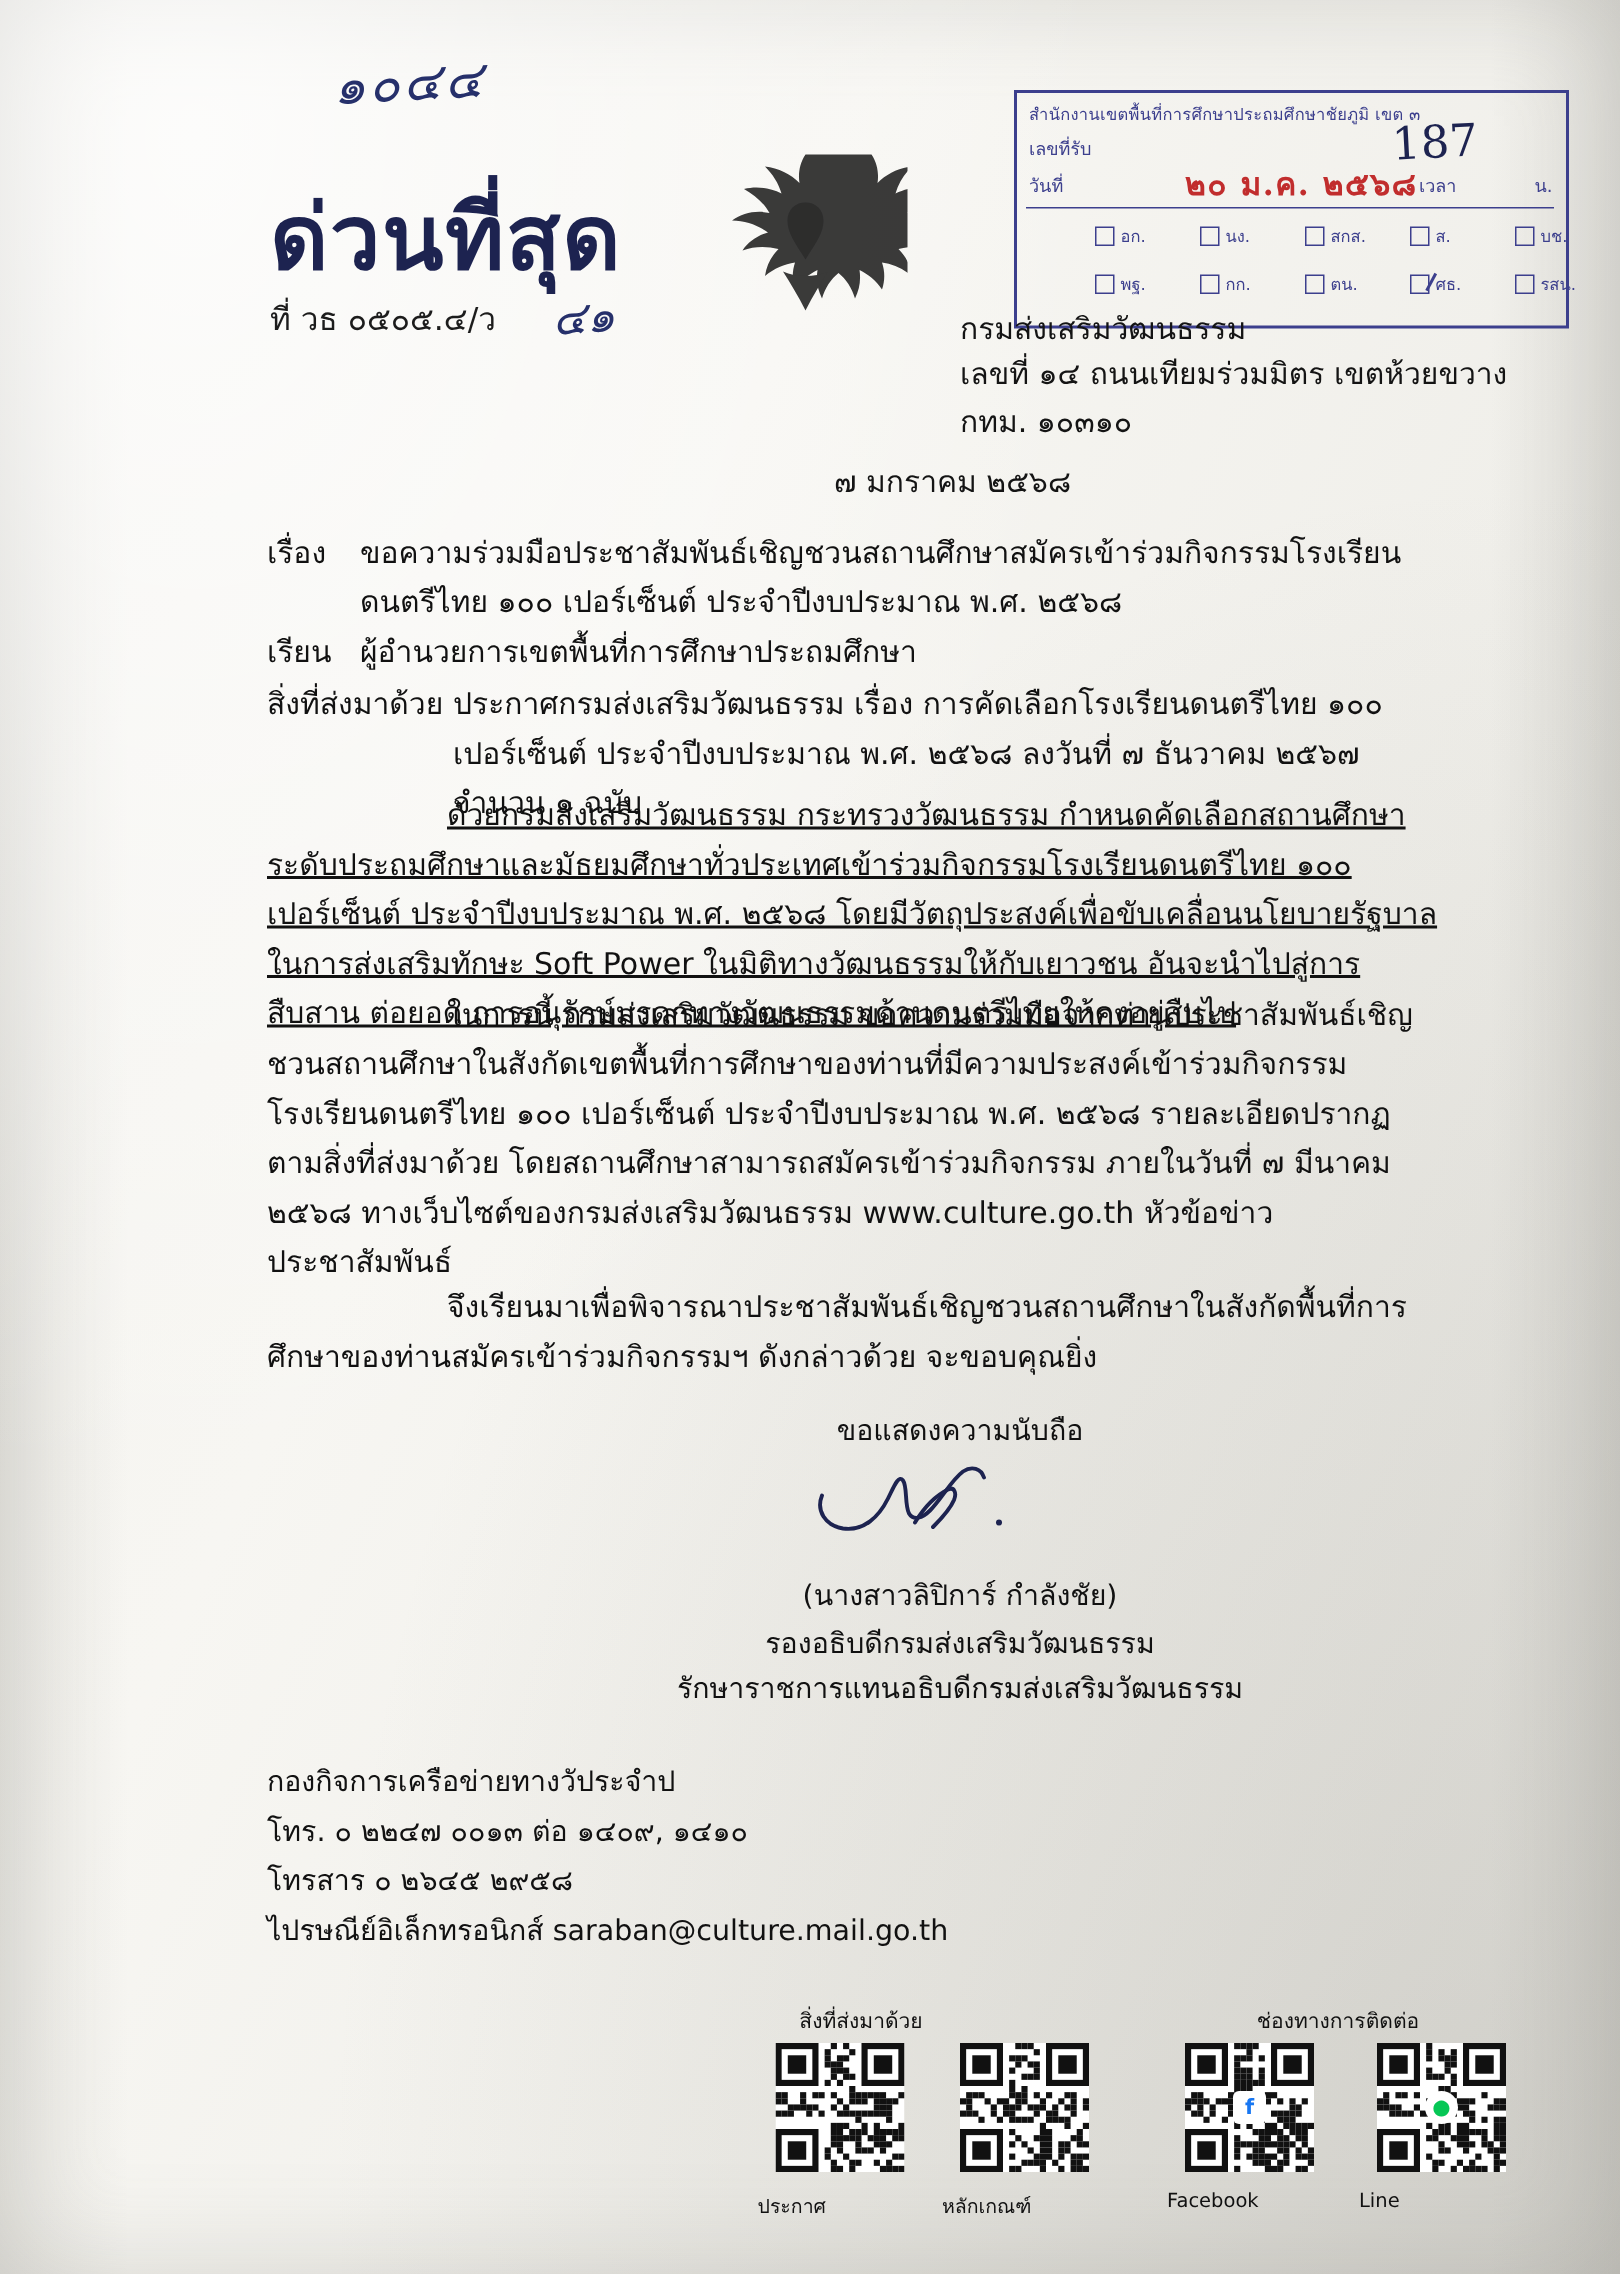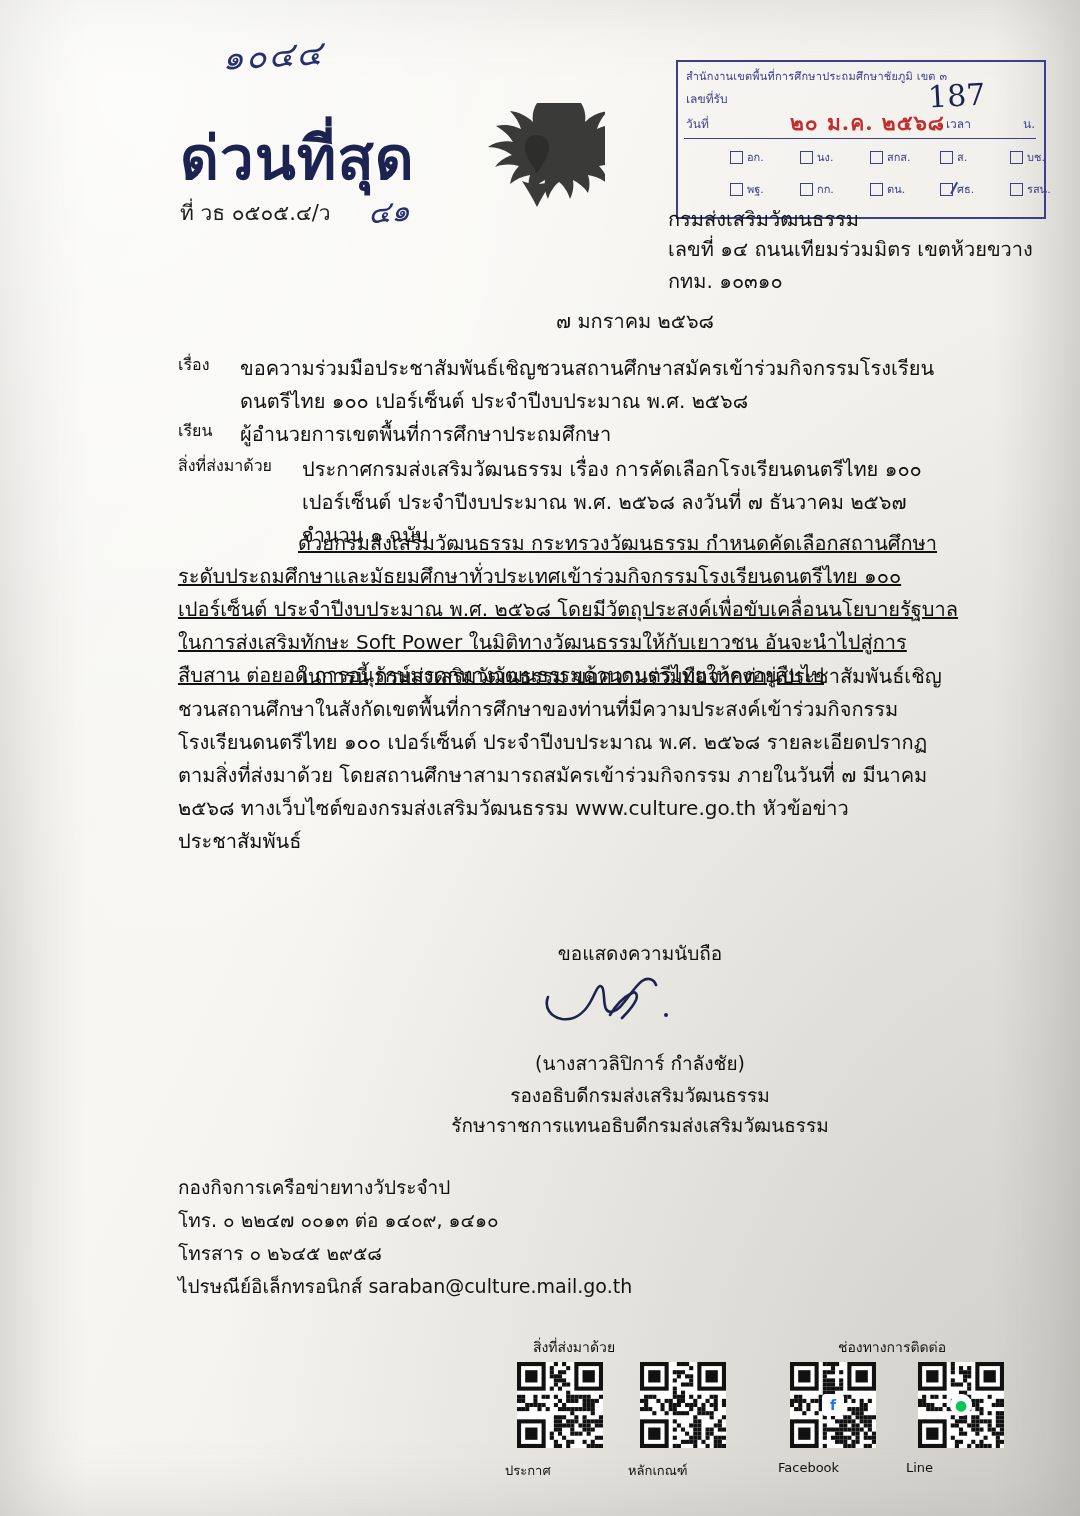--- a/index.html
+++ b/index.html
@@ -68,27 +68,27 @@
   .stamp-time-unit{position:absolute;left:345px;top:52px;font-size:12px;}
   .stamp-rule{position:absolute;left:6px;width:352px;height:1px;background:#3c3f8d;}
   .cbrow{position:absolute;left:10px;width:350px;display:flex;padding-left:42px;}
   .cb{display:flex;align-items:center;width:70px;font-size:11px;color:#3c3f8d;}
   .cb .box{width:11px;height:11px;border:1.5px solid #3c3f8d;margin-right:4px;position:relative;}
   .cb .box.checked::after{
     content:"";position:absolute;left:-2px;top:-6px;width:15px;height:13px;
     border-right:2px solid #3c3f8d;transform:rotate(28deg);
   }
   
-  .addr{position:absolute;font-size:20px;color:#141414;margin-left:28px;}
+  .addr{position:absolute;font-size:20px;color:#141414;}
   #org-name{left:640px;top:203px;}
   #org-addr1{left:640px;top:233px;}
   #org-addr2{left:640px;top:265px;}
   #doc-date{position:absolute;left:556px;top:305px;font-size:20px;color:#141414;}
   
-  .lbl{position:absolute;font-size:16px;color:#111;}
+  .lbl{position:absolute;font-size:20px;color:#111;}
   .txt{position:absolute;font-size:20px;color:#111;line-height:33px;}
   #subject-label{left:178px;top:352px;}
   #subject-text{left:240px;top:352px;width:720px;}
   #to-label{left:178px;top:418px;}
   #to-text{left:240px;top:418px;width:700px;}
   #attach-label{left:178px;top:453px;}
   #attach-text{left:302px;top:453px;width:660px;}
   #para1{left:178px;top:527px;width:782px;text-indent:120px;text-decoration:underline;}
   #para2{left:178px;top:660px;width:782px;text-indent:120px;}
   #para3{left:178px;top:855px;width:782px;text-indent:120px;}
@@ -201,20 +201,21 @@
   <div class="txt" id="subject-text">ขอความร่วมมือประชาสัมพันธ์เชิญชวนสถานศึกษาสมัครเข้าร่วมกิจกรรมโรงเรียนดนตรีไทย ๑๐๐ เปอร์เซ็นต์ ประจำปีงบประมาณ พ.ศ. ๒๕๖๘</div>
 
   <div class="lbl" id="to-label">เรียน</div>
   <div class="txt" id="to-text">ผู้อำนวยการเขตพื้นที่การศึกษาประถมศึกษา</div>
 
   <div class="lbl" id="attach-label">สิ่งที่ส่งมาด้วย</div>
   <div class="txt" id="attach-text">ประกาศกรมส่งเสริมวัฒนธรรม เรื่อง การคัดเลือกโรงเรียนดนตรีไทย ๑๐๐ เปอร์เซ็นต์ ประจำปีงบประมาณ พ.ศ. ๒๕๖๘ ลงวันที่ ๗ ธันวาคม ๒๕๖๗ จำนวน ๑ ฉบับ</div>
 
   <div class="txt" id="para1">ด้วยกรมส่งเสริมวัฒนธรรม กระทรวงวัฒนธรรม กำหนดคัดเลือกสถานศึกษาระดับประถมศึกษาและมัธยมศึกษาทั่วประเทศเข้าร่วมกิจกรรมโรงเรียนดนตรีไทย ๑๐๐ เปอร์เซ็นต์ ประจำปีงบประมาณ พ.ศ. ๒๕๖๘ โดยมีวัตถุประสงค์เพื่อขับเคลื่อนนโยบายรัฐบาลในการส่งเสริมทักษะ Soft Power ในมิติทางวัฒนธรรมให้กับเยาวชน อันจะนำไปสู่การสืบสาน ต่อยอด การอนุรักษ์มรดกทางวัฒนธรรมด้านดนตรีไทยให้คงอยู่สืบไป</div>
   <div class="txt" id="para2">ในการนี้ กรมส่งเสริมวัฒนธรรม ขอความร่วมมือจากท่านประชาสัมพันธ์เชิญชวนสถานศึกษาในสังกัดเขตพื้นที่การศึกษาของท่านที่มีความประสงค์เข้าร่วมกิจกรรมโรงเรียนดนตรีไทย ๑๐๐ เปอร์เซ็นต์ ประจำปีงบประมาณ พ.ศ. ๒๕๖๘ รายละเอียดปรากฏตามสิ่งที่ส่งมาด้วย โดยสถานศึกษาสามารถสมัครเข้าร่วมกิจกรรม ภายในวันที่ ๗ มีนาคม ๒๕๖๘ ทางเว็บไซต์ของกรมส่งเสริมวัฒนธรรม www.culture.go.th หัวข้อข่าวประชาสัมพันธ์</div>
+  <div class="txt" id="para3">จึงเรียนมาเพื่อพิจารณาประชาสัมพันธ์เชิญชวนสถานศึกษาในสังกัดพื้นที่การศึกษาของท่านสมัครเข้าร่วมกิจกรรมฯ ดังกล่าวด้วย จะขอบคุณยิ่ง</div>
 
   <div class="sig" id="sig-regards">ขอแสดงความนับถือ</div>
   <div class="signature-mark">
     <svg viewBox="0 0 200 60" width="200" height="60">
       <path d="M8 22c-4 10 2 20 14 22 14 2 24-8 30-20 4-8 7-16 10-12 3 4 1 16 4 22 3 5 9 3 14-2 8-8 14-20 22-26 6-4 12-2 14 4" fill="none" stroke="#1d2350" stroke-width="2.6" stroke-linecap="round"></path>
       <path d="M70 40c6-10 14-18 22-22 4-2 6 2 4 7-3 7-9 13-14 18" fill="none" stroke="#1d2350" stroke-width="2.6" stroke-linecap="round"></path>
       <circle cx="126" cy="40" r="2" fill="#1d2350"></circle>
     </svg>
   </div>
   <div class="sig" id="sig-name">(นางสาวลิปิการ์ กำลังชัย)</div>

